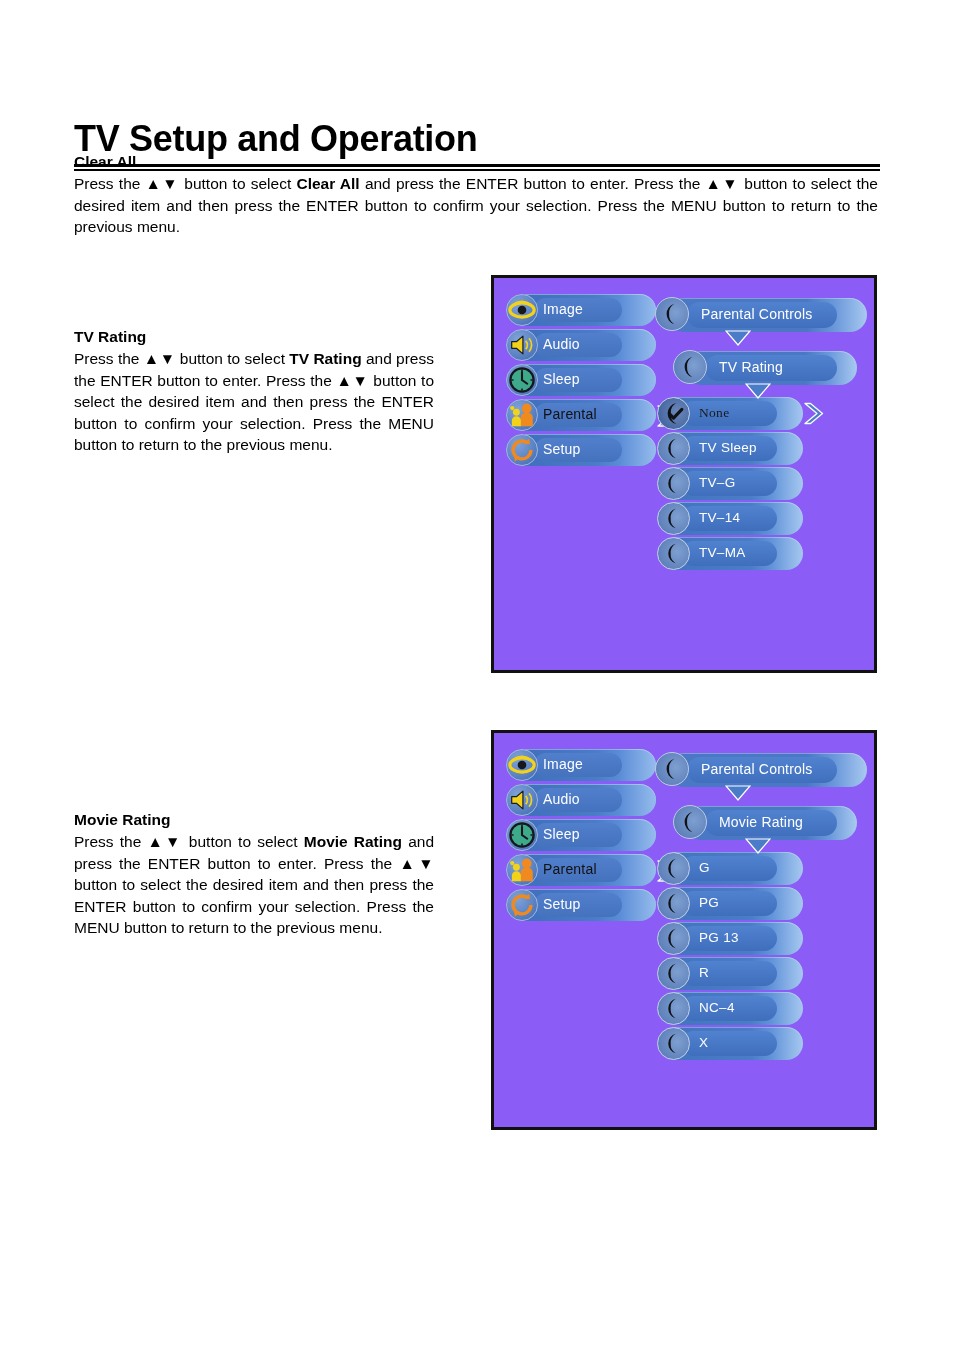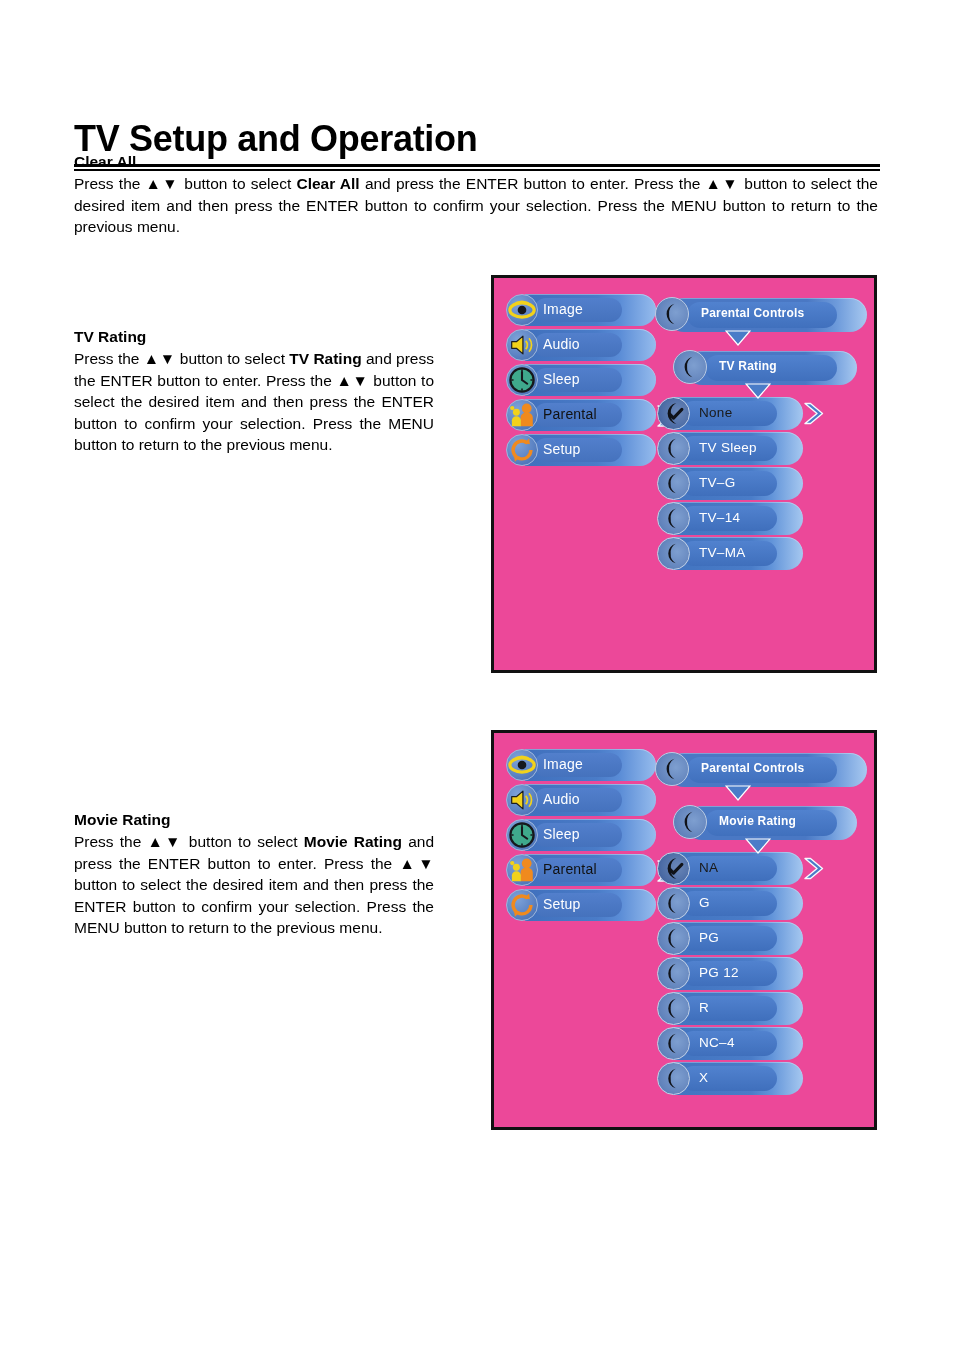--- a/index.html
+++ b/index.html
@@ -81,21 +81,21 @@
   #movie-rating-block {
     position: absolute;
     left: 74px;
     top: 810px;
     width: 360px;
   }
 
   
   .osd-figure {
     position: absolute;
-    background: #ec4899;
+    background: #8b5cf6;
     border: 3px solid #111111;
     box-sizing: border-box;
   }
   #osd-tv-rating {
     left: 491px;
     top: 275px;
     width: 386px;
     height: 398px;
   }
   #osd-movie-rating {
@@ -210,22 +210,22 @@
     border-radius: 50%;
     background: radial-gradient(circle at 62% 45%, #7e9fd0 0%, #6b8cc2 45%, #5376b2 100%);
     border: 1px solid #bacbe3;
     box-sizing: border-box;
     z-index: 4;
   }
   .header-circle svg { display:block; width:100%; height:100%; }
   .header-label {
     position: absolute;
     top: 10px;
-    font-size: 12px;
-    font-weight: bold;
+    font-size: 14px;
+    font-weight: normal;
     color: #ffffff;
     white-space: nowrap;
     z-index: 5;
     letter-spacing: 0.2px;
   }
   .down-chevron {
     position: absolute;
     width: 26px;
     height: 16px;
     z-index: 2;
@@ -277,21 +277,21 @@
   .option-label {
     position: absolute;
     left: 42px;
     top: 9px;
     font-size: 13.5px;
     color: #ffffff;
     white-space: nowrap;
     z-index: 6;
     letter-spacing: 0.3px;
   }
-  .option-row.checked .option-label { color: #1a1a1a; }
+  .option-row.checked .option-label { color: #1a1a1a; font-family: Liberation Serif, serif; }
   .option-row.checked .option-circle {
     background: radial-gradient(circle at 62% 45%, #6b87b8 0%, #4d6da6 60%, #3a5894 100%);
   }
   .option-arrow {
     position: absolute;
     left: 146px;
     top: 5px;
     width: 26px;
     height: 25px;
     z-index: 3;
@@ -603,37 +603,20 @@
           </div>
           <div class="header-label" style="left: 70px;">Movie Rating</div>
           <div class="down-chevron" style="left: 96px; top: 34px;">
             <svg viewBox="0 0 26 16">
               <path d="M1 1 H25 L13 15 Z" fill="#4a7cc8" stroke="#ffffff" stroke-width="1.2"></path>
             </svg>
           </div>
         </div>
       </div>
     <div class="option-list">
-        <div class="option-row checked">
-          <div class="option-pill">
-            <div class="option-pill-inner"></div>
-          </div>
-          <div class="option-circle">
-            <svg viewBox="0 0 34 34">
-              <path d="M20 5.6a11.6 11.6 0 0 0 0 22.8A12 12 0 0 1 14 17 12 12 0 0 1 20 5.6z" fill="#101218"></path>
-              <path d="M12.6 17.4l4.4 4.6 9.2-9.6" fill="none" stroke="#101218" stroke-width="3.4" stroke-linecap="round" stroke-linejoin="round"></path>
-            </svg>
-          </div>
-          <div class="option-label">NA</div>
-          <div class="option-arrow">
-            <svg viewBox="0 0 26 24">
-              <path d="M2 2 L14 12 L2 22 L7.5 22 L19.5 12 L7.5 2 Z" fill="#4a7cc8" stroke="#f7fafe" stroke-width="1.4" stroke-linejoin="round"></path>
-            </svg>
-          </div>
-        </div>
         <div class="option-row">
           <div class="option-pill">
             <div class="option-pill-inner"></div>
           </div>
           <div class="option-circle">
             <svg viewBox="0 0 34 34">
               <path d="M19.5 6.2a11.2 11.2 0 0 0 0 21.6 11.6 11.6 0 0 1-5.6-10.8A11.6 11.6 0 0 1 19.5 6.2z" fill="#101218"></path>
             </svg>
           </div>
           <div class="option-label">G</div>
@@ -651,21 +634,21 @@
         </div>
         <div class="option-row">
           <div class="option-pill">
             <div class="option-pill-inner"></div>
           </div>
           <div class="option-circle">
             <svg viewBox="0 0 34 34">
               <path d="M19.5 6.2a11.2 11.2 0 0 0 0 21.6 11.6 11.6 0 0 1-5.6-10.8A11.6 11.6 0 0 1 19.5 6.2z" fill="#101218"></path>
             </svg>
           </div>
-          <div class="option-label">PG 12</div>
+          <div class="option-label">PG 13</div>
         </div>
         <div class="option-row">
           <div class="option-pill">
             <div class="option-pill-inner"></div>
           </div>
           <div class="option-circle">
             <svg viewBox="0 0 34 34">
               <path d="M19.5 6.2a11.2 11.2 0 0 0 0 21.6 11.6 11.6 0 0 1-5.6-10.8A11.6 11.6 0 0 1 19.5 6.2z" fill="#101218"></path>
             </svg>
           </div>

